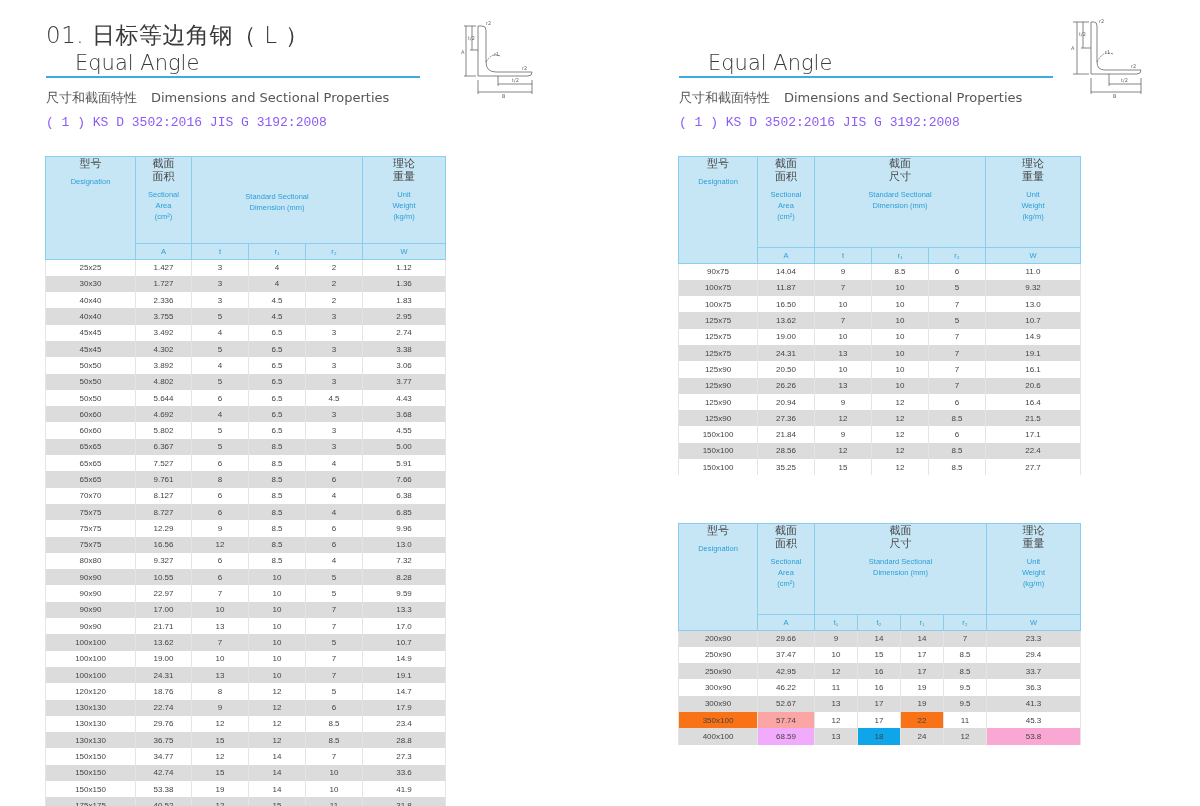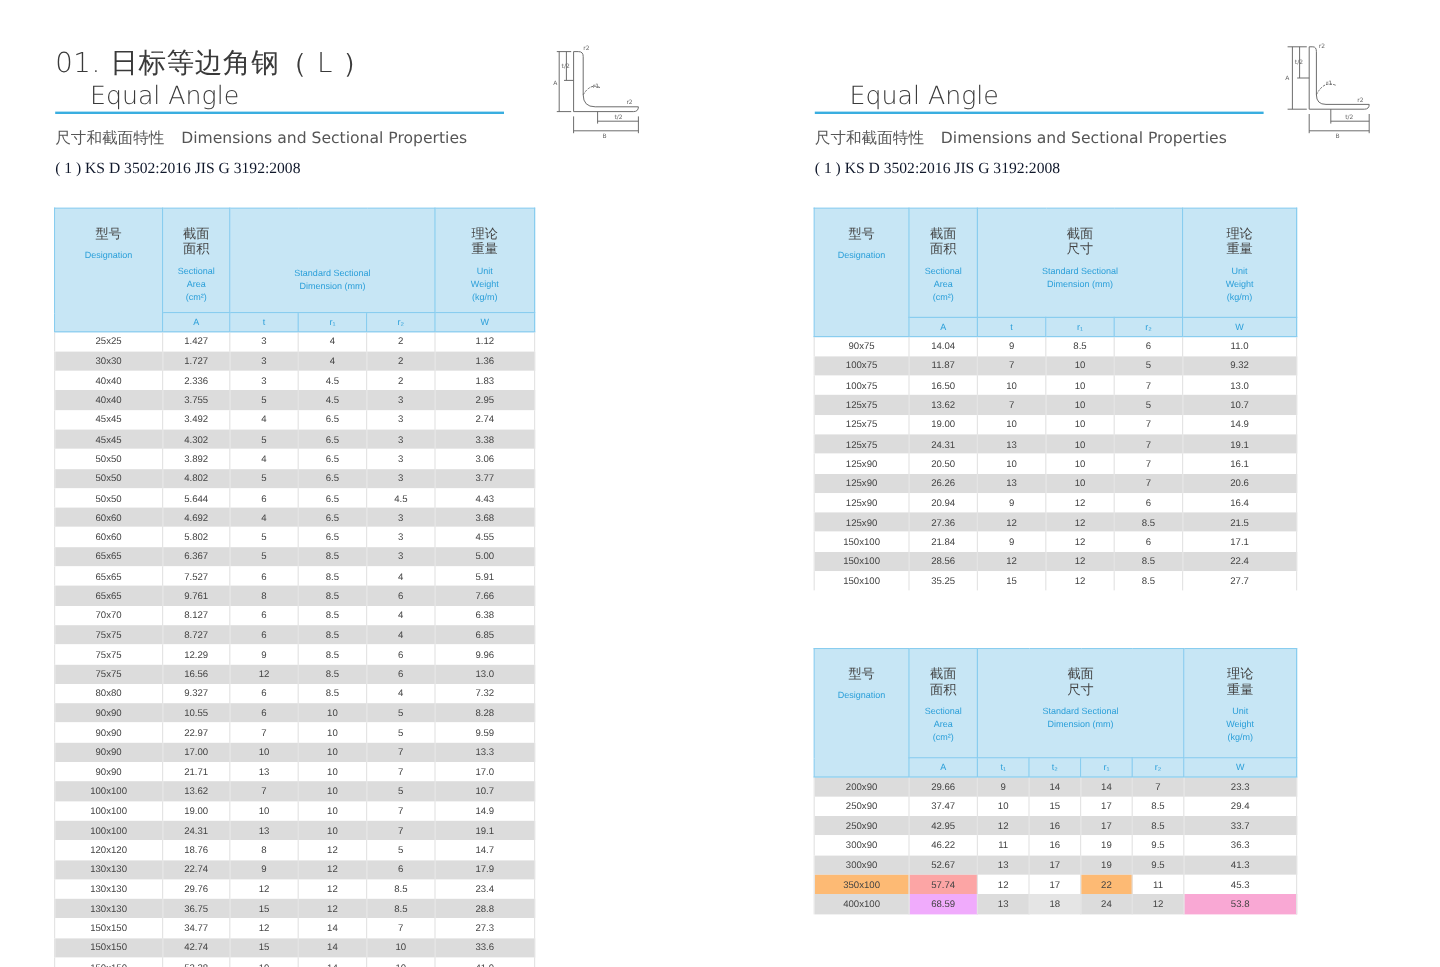--- a/index.html
+++ b/index.html
@@ -1,42 +1,42 @@
 <!DOCTYPE html>
 <html><head>
 <meta charset="utf-8">
 <style>
   * { box-sizing: border-box; margin: 0; padding: 0; }
   html, body { width: 1200px; height: 806px; background: #ffffff; overflow: hidden; }
   body { position: relative; font-family: "Liberation Sans", "DejaVu Sans", sans-serif; color: #333; }
 
-  .page { position: absolute; top: 17px; width: 600px; height: 660px; }
+  .page { position: absolute; top: 0; width: 600px; height: 660px; }
   .page.left { left: 0; }
   .page.right { left: 633px; }
 
   .title-cn { position: absolute; left: 46px; top: 20px; font-size: 23px; color: #3a3a3a; font-family: "DejaVu Sans", sans-serif; font-weight: 300; letter-spacing: 0.5px; }
   .title-en { position: absolute; left: 75px; top: 51px; font-size: 21px; color: #3a3a3a; font-family: "DejaVu Sans", sans-serif; font-weight: 300; }
   .title-rule { position: absolute; left: 46px; top: 76px; width: 374px; height: 2px; background: #3aaee0; }
   .subtitle { position: absolute; left: 46px; top: 89px; font-size: 13px; color: #555; font-family: "DejaVu Sans", sans-serif; }
   .subtitle .en { margin-left: 14px; }
-  .standard { position: absolute; left: 46px; top: 115px; font-size: 13px; color: #0f172a; font-family: Liberation Serif, serif; }
+  .standard { position: absolute; left: 46px; top: 115px; font-size: 13px; color: #8b5cf6; font-family: Liberation Mono, monospace; }
 
   .diagram { position: absolute; top: 18px; width: 78px; height: 82px; }
   .page.left .diagram { left: 456px; }
   .page.right .diagram { left: 432px; }
 
   table.spec { position: absolute; border-collapse: collapse; table-layout: fixed; font-size: 8px; color: #444; }
   table.spec th { background: #c7e6f5; border: 1px solid #89cdef; font-weight: normal; vertical-align: top; text-align: center; }
   table.spec th .cn { display: block; font-size: 11px; color: #444; line-height: 13px; font-family: "DejaVu Sans", sans-serif; }
   table.spec th .en { display: block; font-size: 7.5px; color: #2b9fd9; line-height: 11px; margin-top: 6px; }
   table.spec th.sym { vertical-align: middle; color: #2b9fd9; font-size: 7.5px; height: 16px; padding: 0; }
   table.spec td { text-align: center; height: 16.3px; padding: 0; border-left: 1px solid #e4e4e4; border-right: 1px solid #e4e4e4; }
   table.spec tr:nth-child(even) td { background: #dcdcdc; }
   table.spec tr:nth-child(odd) td { background: #ffffff; }
-  table.spec th.main { padding-top: 14px; }
+  table.spec th.main { }
 
   #tbl-left { left: 45px; top: 156px; width: 400px; }
   #tbl-right1 { left: 45px; top: 156px; width: 402px; }
   #tbl-right2 { left: 45px; top: 523px; width: 402px; }
   #tbl-right1 td { height: 16.3px; }
 </style>
 </head>
 <body>
 
 <div class="page left">
@@ -643,32 +643,32 @@
         <tr style="">
           <td style="background: rgb(220, 220, 220);">300x90</td>
           <td style="background: rgb(220, 220, 220);">52.67</td>
           <td style="background: rgb(220, 220, 220);">13</td>
           <td style="background: rgb(220, 220, 220);">17</td>
           <td style="background: rgb(220, 220, 220);">19</td>
           <td style="background: rgb(220, 220, 220);">9.5</td>
           <td style="background: rgb(220, 220, 220);">41.3</td>
         </tr>
         <tr style="">
-          <td style="background: #fdba74; text-align: center;">350x100</td>
+          <td style="background: #f97316; text-align: center;">350x100</td>
           <td style="background: #fca5a5;">57.74</td>
           <td style="background: rgb(255, 255, 255);">12</td>
           <td style="background: rgb(255, 255, 255);">17</td>
-          <td style="background: #fdba74;">22</td>
+          <td style="background: #f97316;">22</td>
           <td style="background: rgb(255, 255, 255);">11</td>
           <td style="background: rgb(255, 255, 255);">45.3</td>
         </tr>
         <tr style="">
           <td style="background: rgb(220, 220, 220);">400x100</td>
           <td style="background: #f0abfc;">68.59</td>
           <td style="background: rgb(220, 220, 220);">13</td>
-          <td style="background: #e5e5e5;">18</td>
+          <td style="background: #0ea5e9;">18</td>
           <td style="background: rgb(220, 220, 220);">24</td>
           <td style="background: rgb(220, 220, 220);">12</td>
           <td style="background: #f9a8d4;">53.8</td>
         </tr>
       </tbody>
   </table>
 </div>
 
 </body></html>

